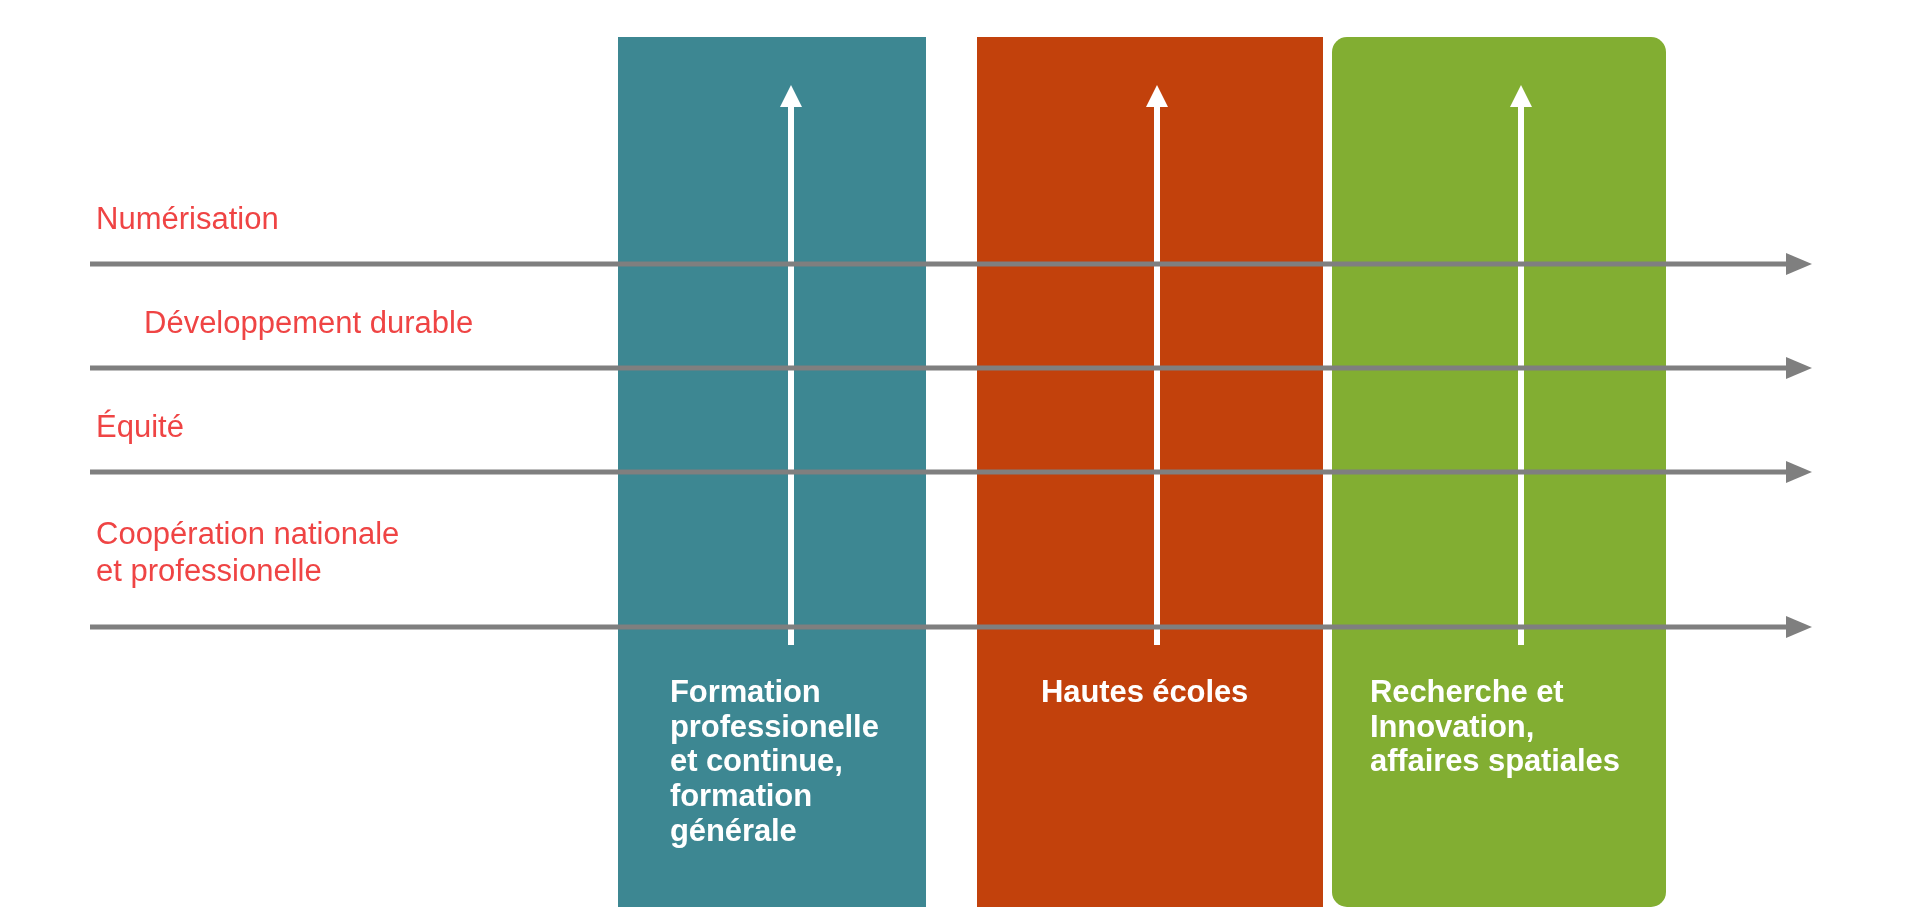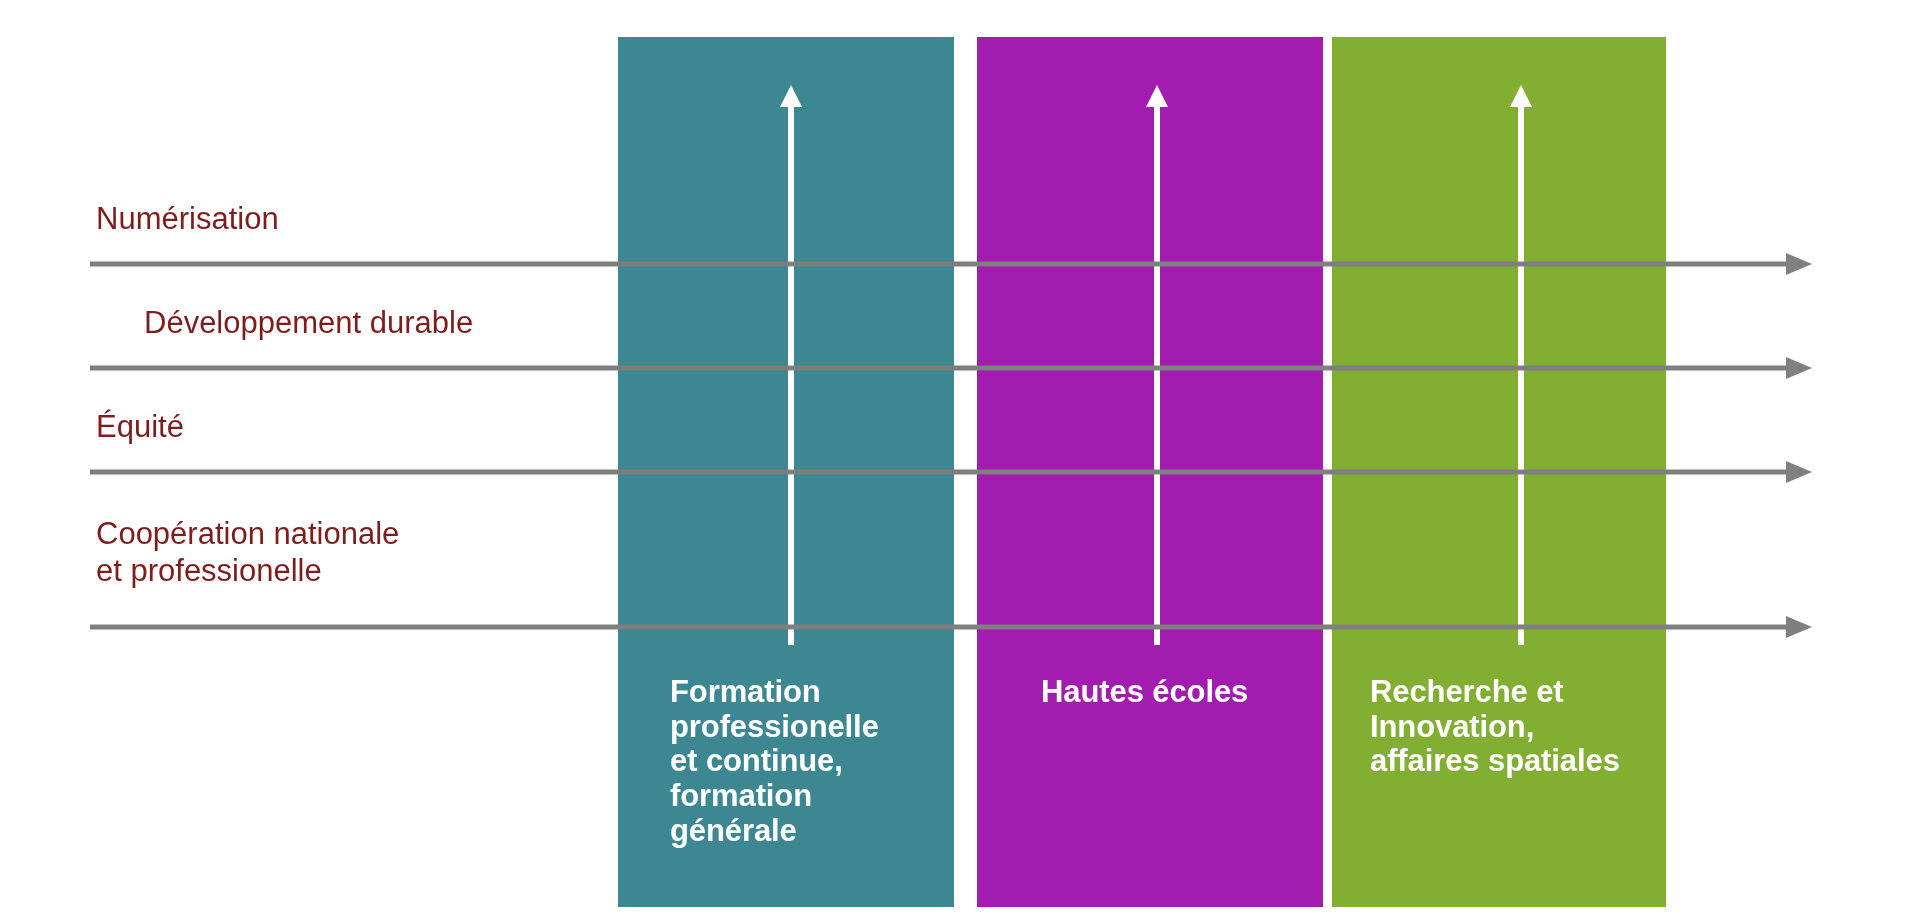--- a/index.html
+++ b/index.html
@@ -29,23 +29,23 @@
     position: absolute;
     left: 52px;
     right: 8px;
     color: #ffffff;
     font-weight: bold;
     font-size: 31px;
     line-height: 1.12;
     letter-spacing: -0.1px;
     white-space: pre-line;
   }
-  #col-0 { left: 618px; width: 336px; background: #3d8792; }
-  #col-1 { left: 977px; width: 346px; background: #a21caf; }
-  #col-2 { left: 1332px; width: 334px; background: #82ae32; }
+  #col-0 { left: 618px; width: 308px; background: #3d8792; }
+  #col-1 { left: 977px; width: 346px; background: #c2410c; }
+  #col-2 { left: 1332px; width: 334px; background: #82ae32; border-radius: 15px; }
 
   #col-0 .col-label { top: 638px; }
   #col-1 .col-label { top: 638px; left: 64px; }
   #col-2 .col-label { top: 638px; left: 38px; }
 
   
   .v-arrow {
     position: absolute;
     top: 85px;
     width: 34px;
@@ -65,21 +65,21 @@
   }
   #harrow-0 { top: 252px; }
   #harrow-1 { top: 356px; }
   #harrow-2 { top: 460px; }
   #harrow-3 { top: 615px; }
 
   
   .axis-label {
     position: absolute;
     left: 96px;
-    color: #7f1d1d;
+    color: #ef4444;
     font-size: 31px;
     line-height: 1.18;
     font-weight: normal;
     white-space: pre-line;
   }
   #axlabel-0 { top: 201px; }
   #axlabel-1 { top: 305px; margin-left: 48px; }
   #axlabel-2 { top: 409px; }
   #axlabel-3 { top: 516px; }
 </style>

